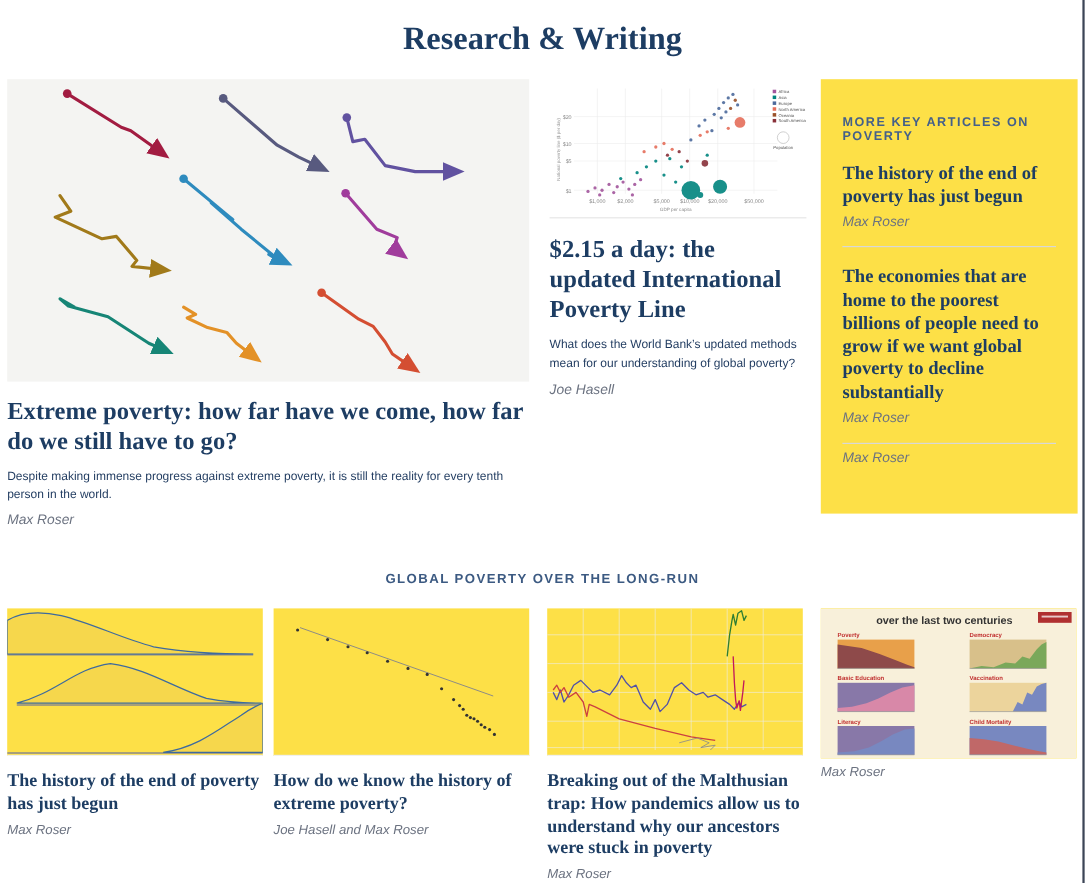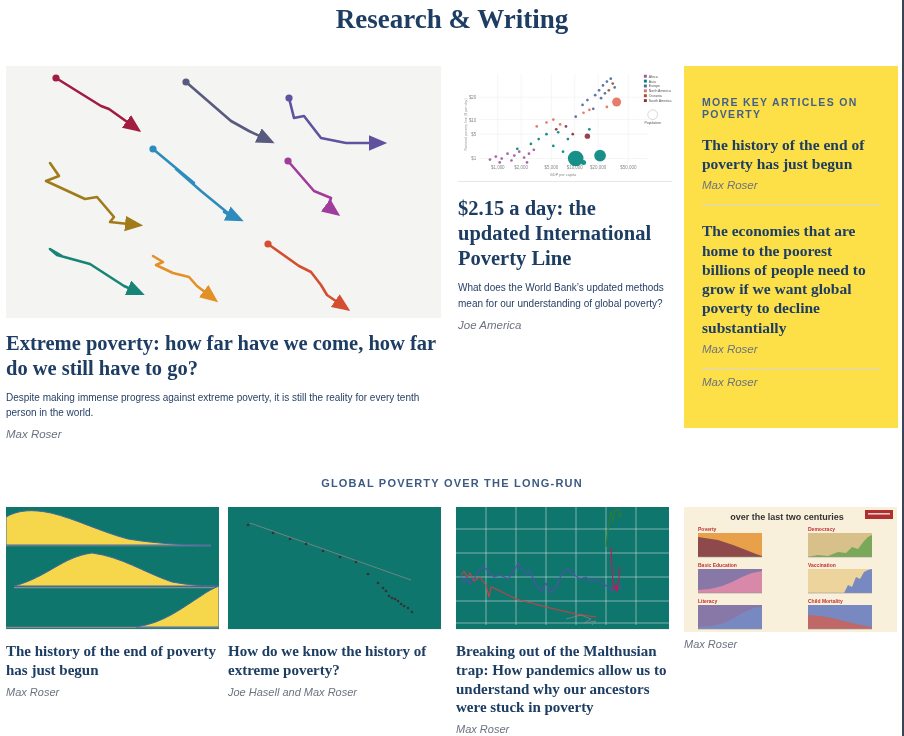--- a/index.html
+++ b/index.html
@@ -1,20 +1,20 @@
 <!DOCTYPE html>
 <html><head>
 <meta charset="utf-8">
 <style>
   * { margin:0; padding:0; box-sizing:border-box; }
   html,body { width:904px; height:736px; background:#ffffff; overflow:hidden; position:relative;
     font-family:"Liberation Sans", sans-serif; }
   .serif { font-family:"Liberation Serif","DejaVu Serif", serif; }
 
-  .page-title { position:absolute; top:4px; left:0; width:100%; text-align:center;
+  .page-title { position:absolute; top:17px; left:0; width:100%; text-align:center;
     font-family:"Liberation Serif","DejaVu Serif", serif; font-weight:700; font-size:27px; color:#1d3d63; }
 
   .window-edge { position:absolute; right:0; top:0; width:2px; height:736px; background:#3c4556; }
 
   
   .card-featured { position:absolute; left:6px; top:66px; width:435px; }
   .thumb { display:block; }
   .thumb-arrows { width:435px; height:252px; background:#f4f4f2; }
   .card-featured h2 { margin-top:13px; font-size:20.5px; line-height:1.22; color:#1d3d63; font-weight:700; }
   .excerpt { margin-top:9px; font-size:10px; line-height:1.5; color:#1f3a5f; }
@@ -31,21 +31,21 @@
   .sidebar-item h3 { margin-top:15px; font-size:15.5px; line-height:1.24; color:#1d3d63; font-weight:700; }
   .sidebar-item .byline { margin-top:6px; }
   .sidebar-divider { border:none; border-top:1px solid #d8d8d8; margin-top:14px; }
 
   
   .section-heading { position:absolute; top:477px; left:0; width:100%; text-align:center;
     font-size:11px; font-weight:700; letter-spacing:1.2px; color:#3c5a82; }
 
   
   .grid-card { position:absolute; top:507px; width:213px; }
-  .grid-card .thumbwrap { width:213px; height:123px; background:#0f766e; border-bottom:1px solid #f0f0ee; }
+  .grid-card .thumbwrap { width:213px; height:123px; background:#fde047; border-bottom:1px solid #f0f0ee; }
   .grid-card h3 { margin-top:12px; font-size:15px; line-height:1.25; color:#1d3d63; font-weight:700; }
   .grid-card .byline { margin-top:6px; font-size:11px; }
   .gc1 { left:6px; } .gc2 { left:228px; } .gc3 { left:456px; } .gc4 { left:684px; }
 
   svg text { font-family:"Liberation Sans", sans-serif; }
   a, .clickable { cursor:pointer; }
 </style>
 </head>
 <body>
 
@@ -212,21 +212,21 @@
       <rect x="188" y="29" width="3" height="3" fill="#9a5129"></rect>
         <text x="193" y="32">Oceania</text>
       <rect x="188" y="34" width="3" height="3" fill="#883039"></rect>
         <text x="193" y="37">South America</text>
       <circle cx="197" cy="50" r="5" fill="none" stroke="#bbb" stroke-width="0.6"></circle>
       <text x="197" y="60" text-anchor="middle">Population</text>
     </g>
   </svg>
   <h2 class="serif clickable">$2.15 a day: the updated International Poverty Line</h2>
   <p class="excerpt">What does the World Bank’s updated methods mean for our understanding of global poverty?</p>
-  <div class="byline">Joe America</div>
+  <div class="byline">Joe Hasell</div>
 </div>
 
 <div class="sidebar">
   <div class="sidebar-eyebrow">MORE KEY ARTICLES ON POVERTY</div>
   <div class="sidebar-item">
     <h3 class="serif clickable">The history of the end of poverty has just begun</h3>
     <div class="byline">Max Roser</div>
   </div>
   <hr class="sidebar-divider">
   <div class="sidebar-item">

